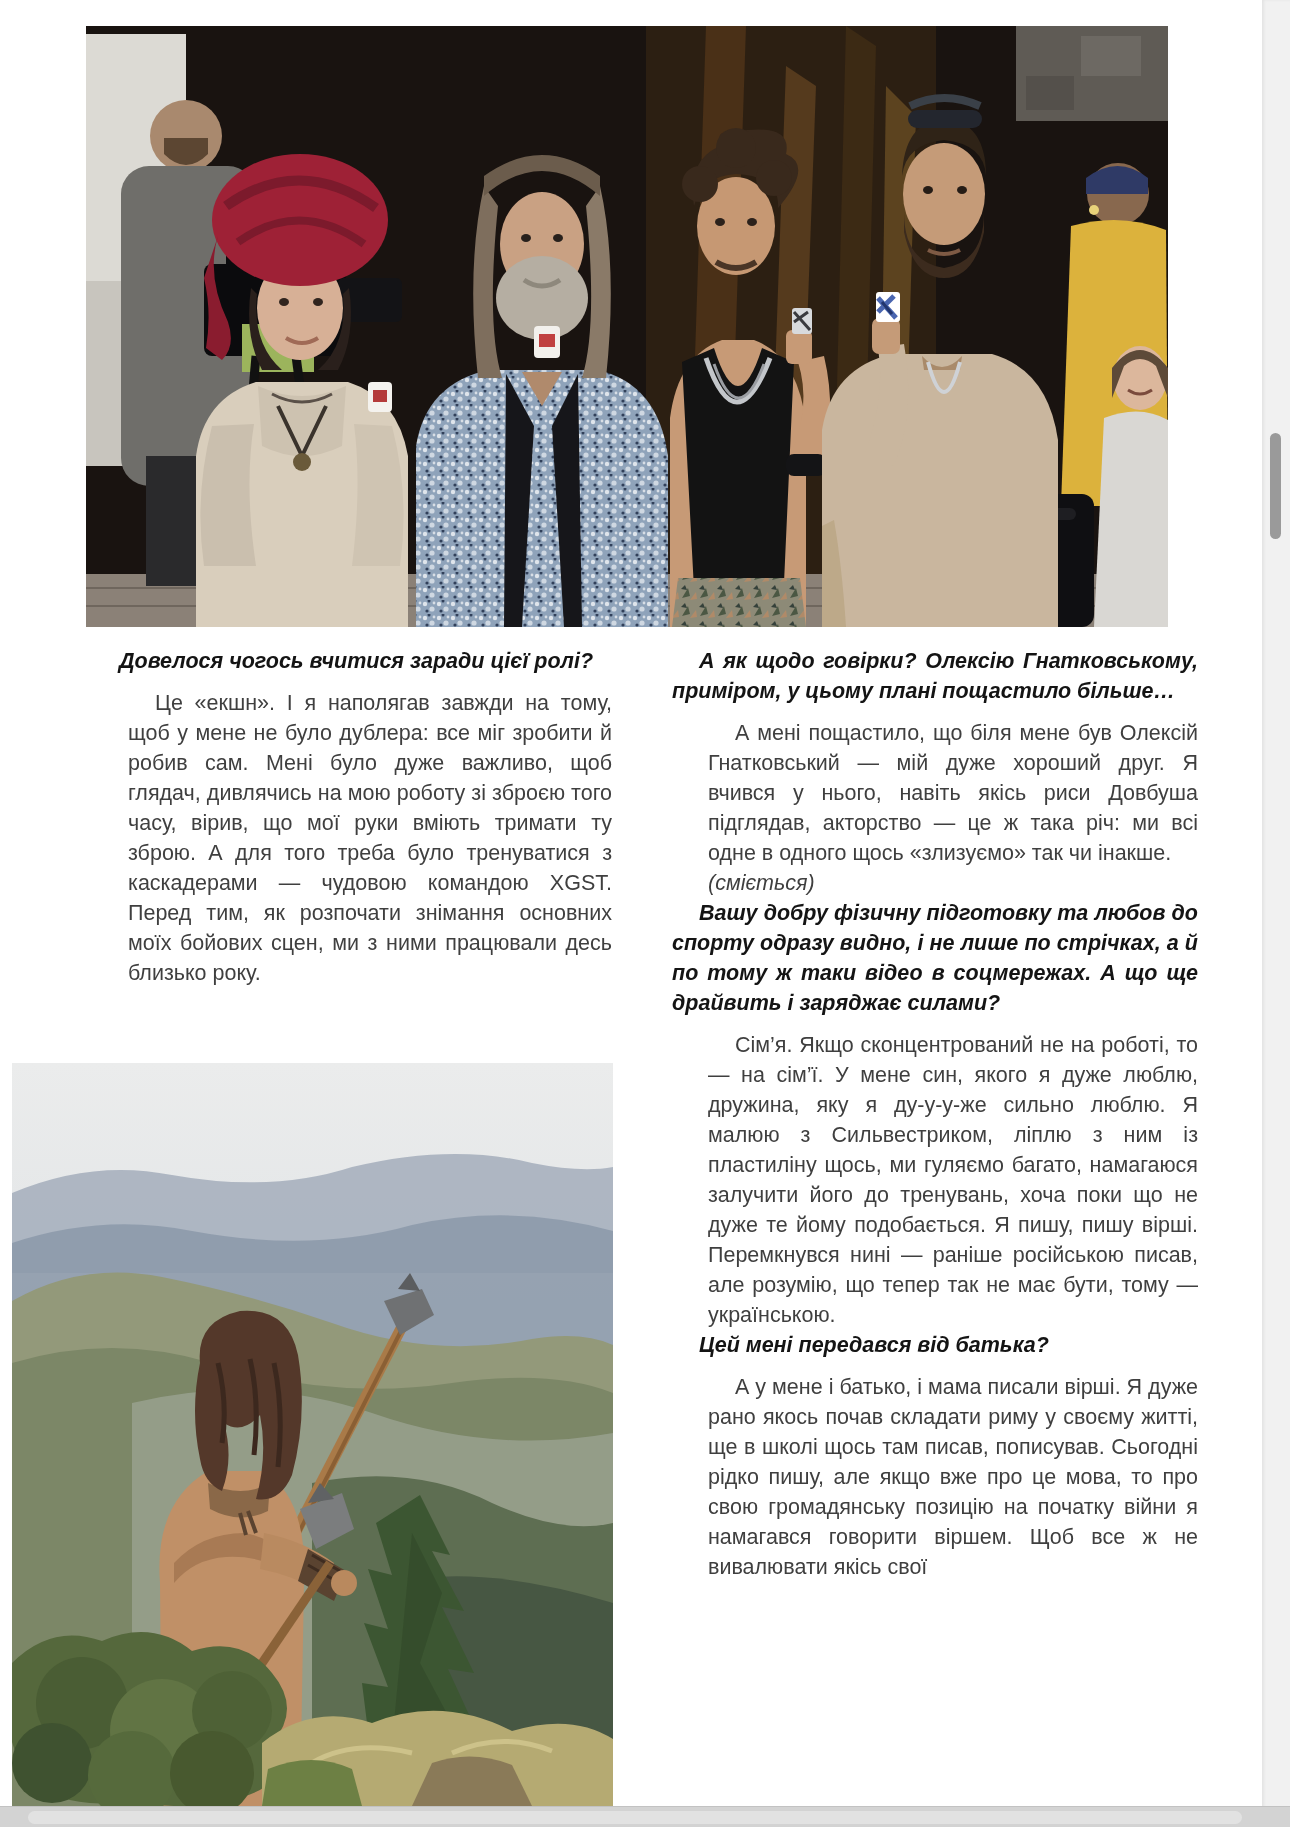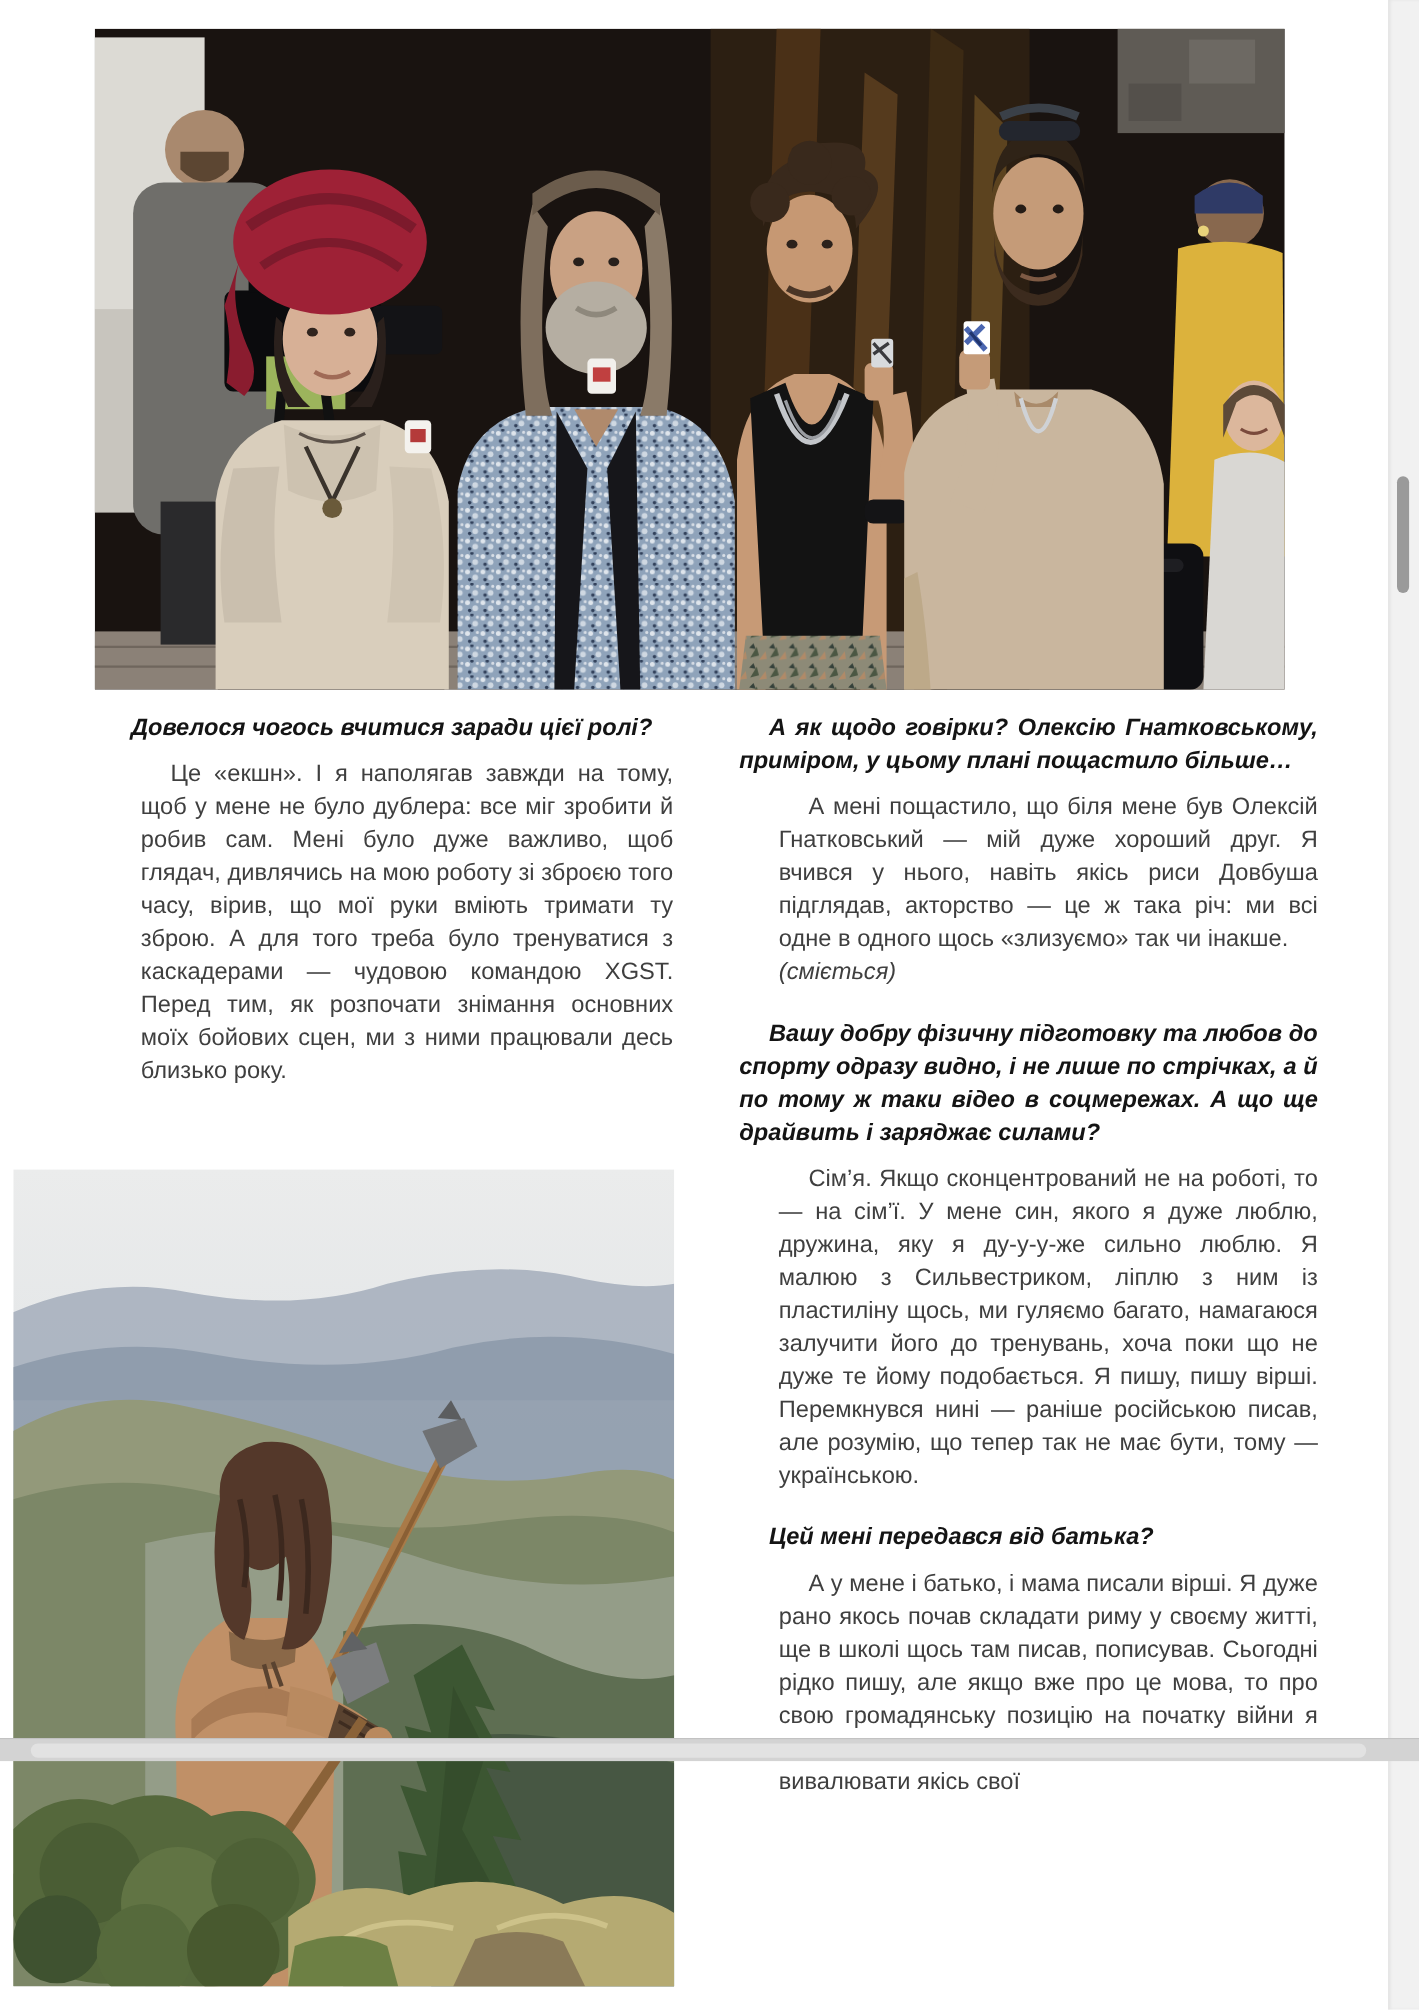--- a/index.html
+++ b/index.html
@@ -10,37 +10,37 @@
     --hscroll-thumb:#e2e2e2;
     --text-body:#3f3f3f;
     --text-question:#141414;
   }
   html,body{margin:0;padding:0;}
   body{
     width:1290px;height:1827px;overflow:hidden;
     background:var(--page-bg);
     font-family:"Liberation Sans",sans-serif;
   }
-  .page{position:relative;width:1290px;height:1601px;background:var(--page-bg);border-radius:16px;}
+  .page{position:relative;width:1290px;height:1827px;background:var(--page-bg);border-radius:16px;}
 
   
   .photo{position:absolute;overflow:hidden;}
   .photo svg{display:block;width:100%;height:100%;}
   .photo-top{left:86px;top:26px;width:1082px;height:601px;}
   .photo-bottom{left:12px;top:1063px;width:601px;height:743px;}
 
   
   .col{position:absolute;top:646px;color:var(--text-body);
        font-size:21.5px;line-height:30px;text-align:justify;}
   .col-left{left:92px;width:520px;}
   .col-right{left:672px;width:526px;}
   .col p{margin:0;}
   p.q{
     font-weight:bold;font-style:italic;color:var(--text-question);
-    text-indent:27px;margin-top:26px;
+    text-indent:27px;
   }
   p.q:first-child{margin-top:0;}
   p.a{text-indent:27px;margin-top:12px;margin-left:36px;}
   .stage-note{display:block;font-style:italic;text-indent:0;}
 
   
   .v-scroll-track{
     position:absolute;top:0;right:0;width:28px;height:1827px;
     background:var(--scroll-track);
     box-shadow:inset 2px 0 3px rgba(0,0,0,0.06);

